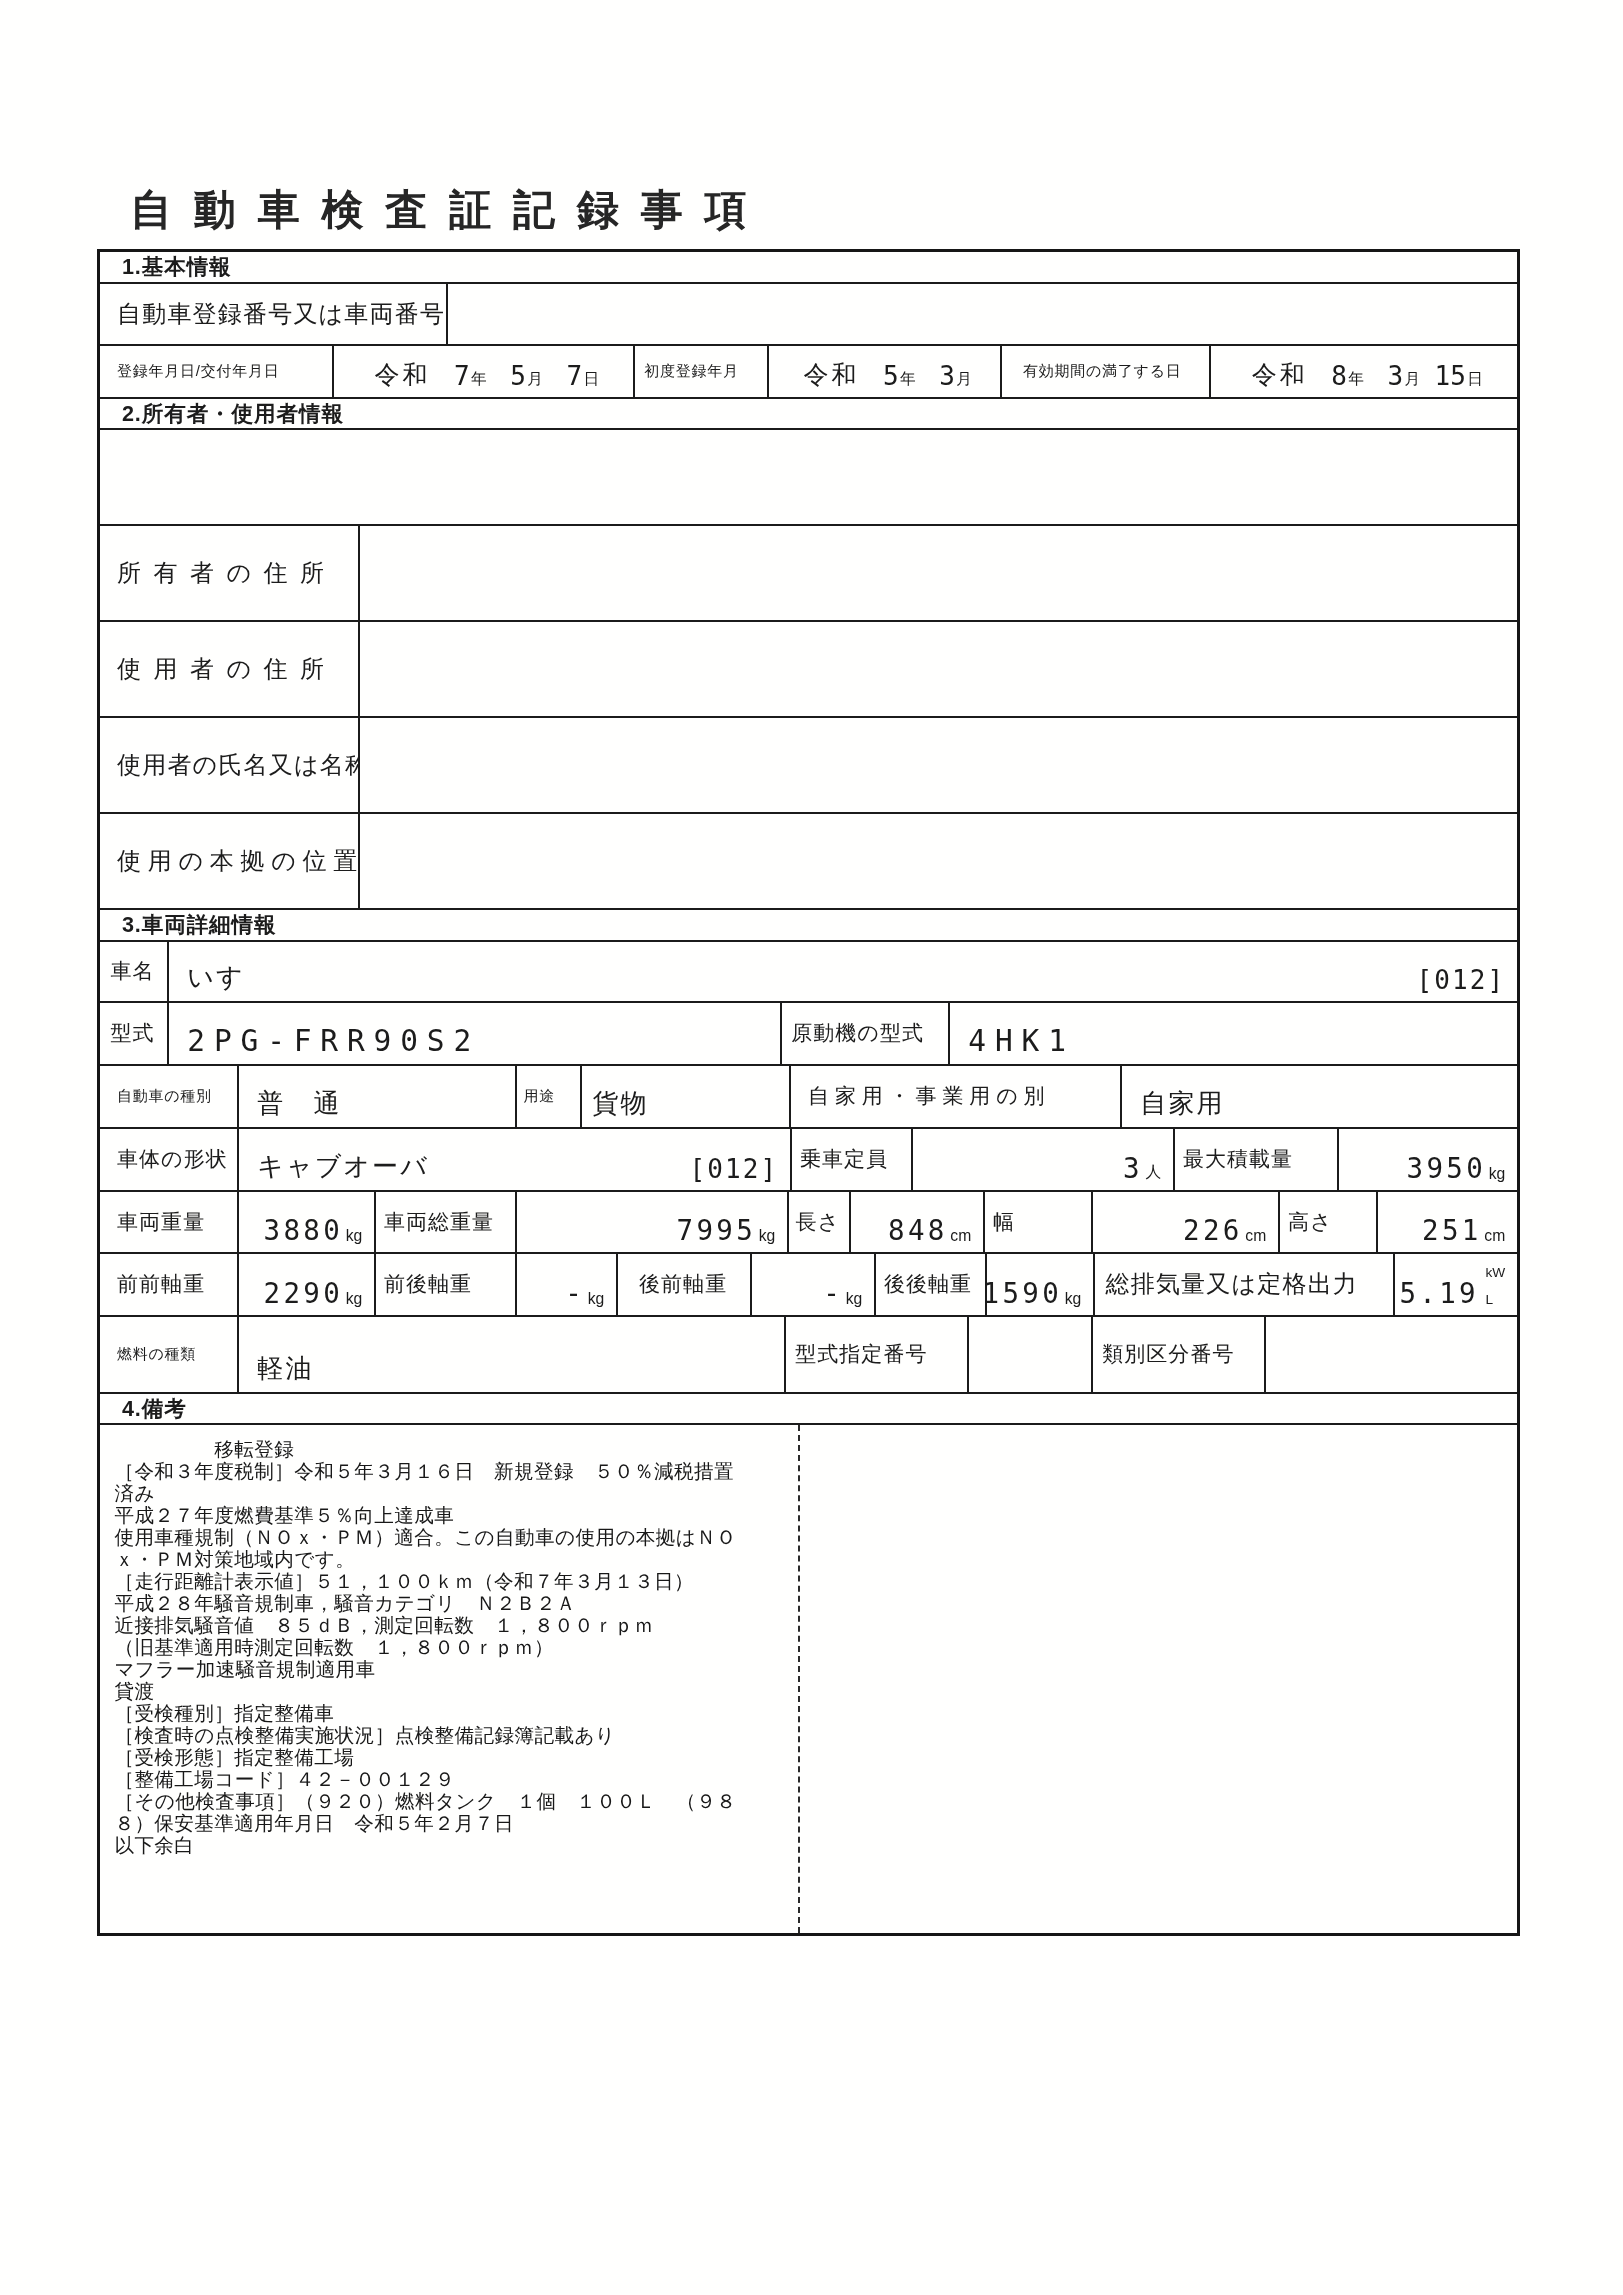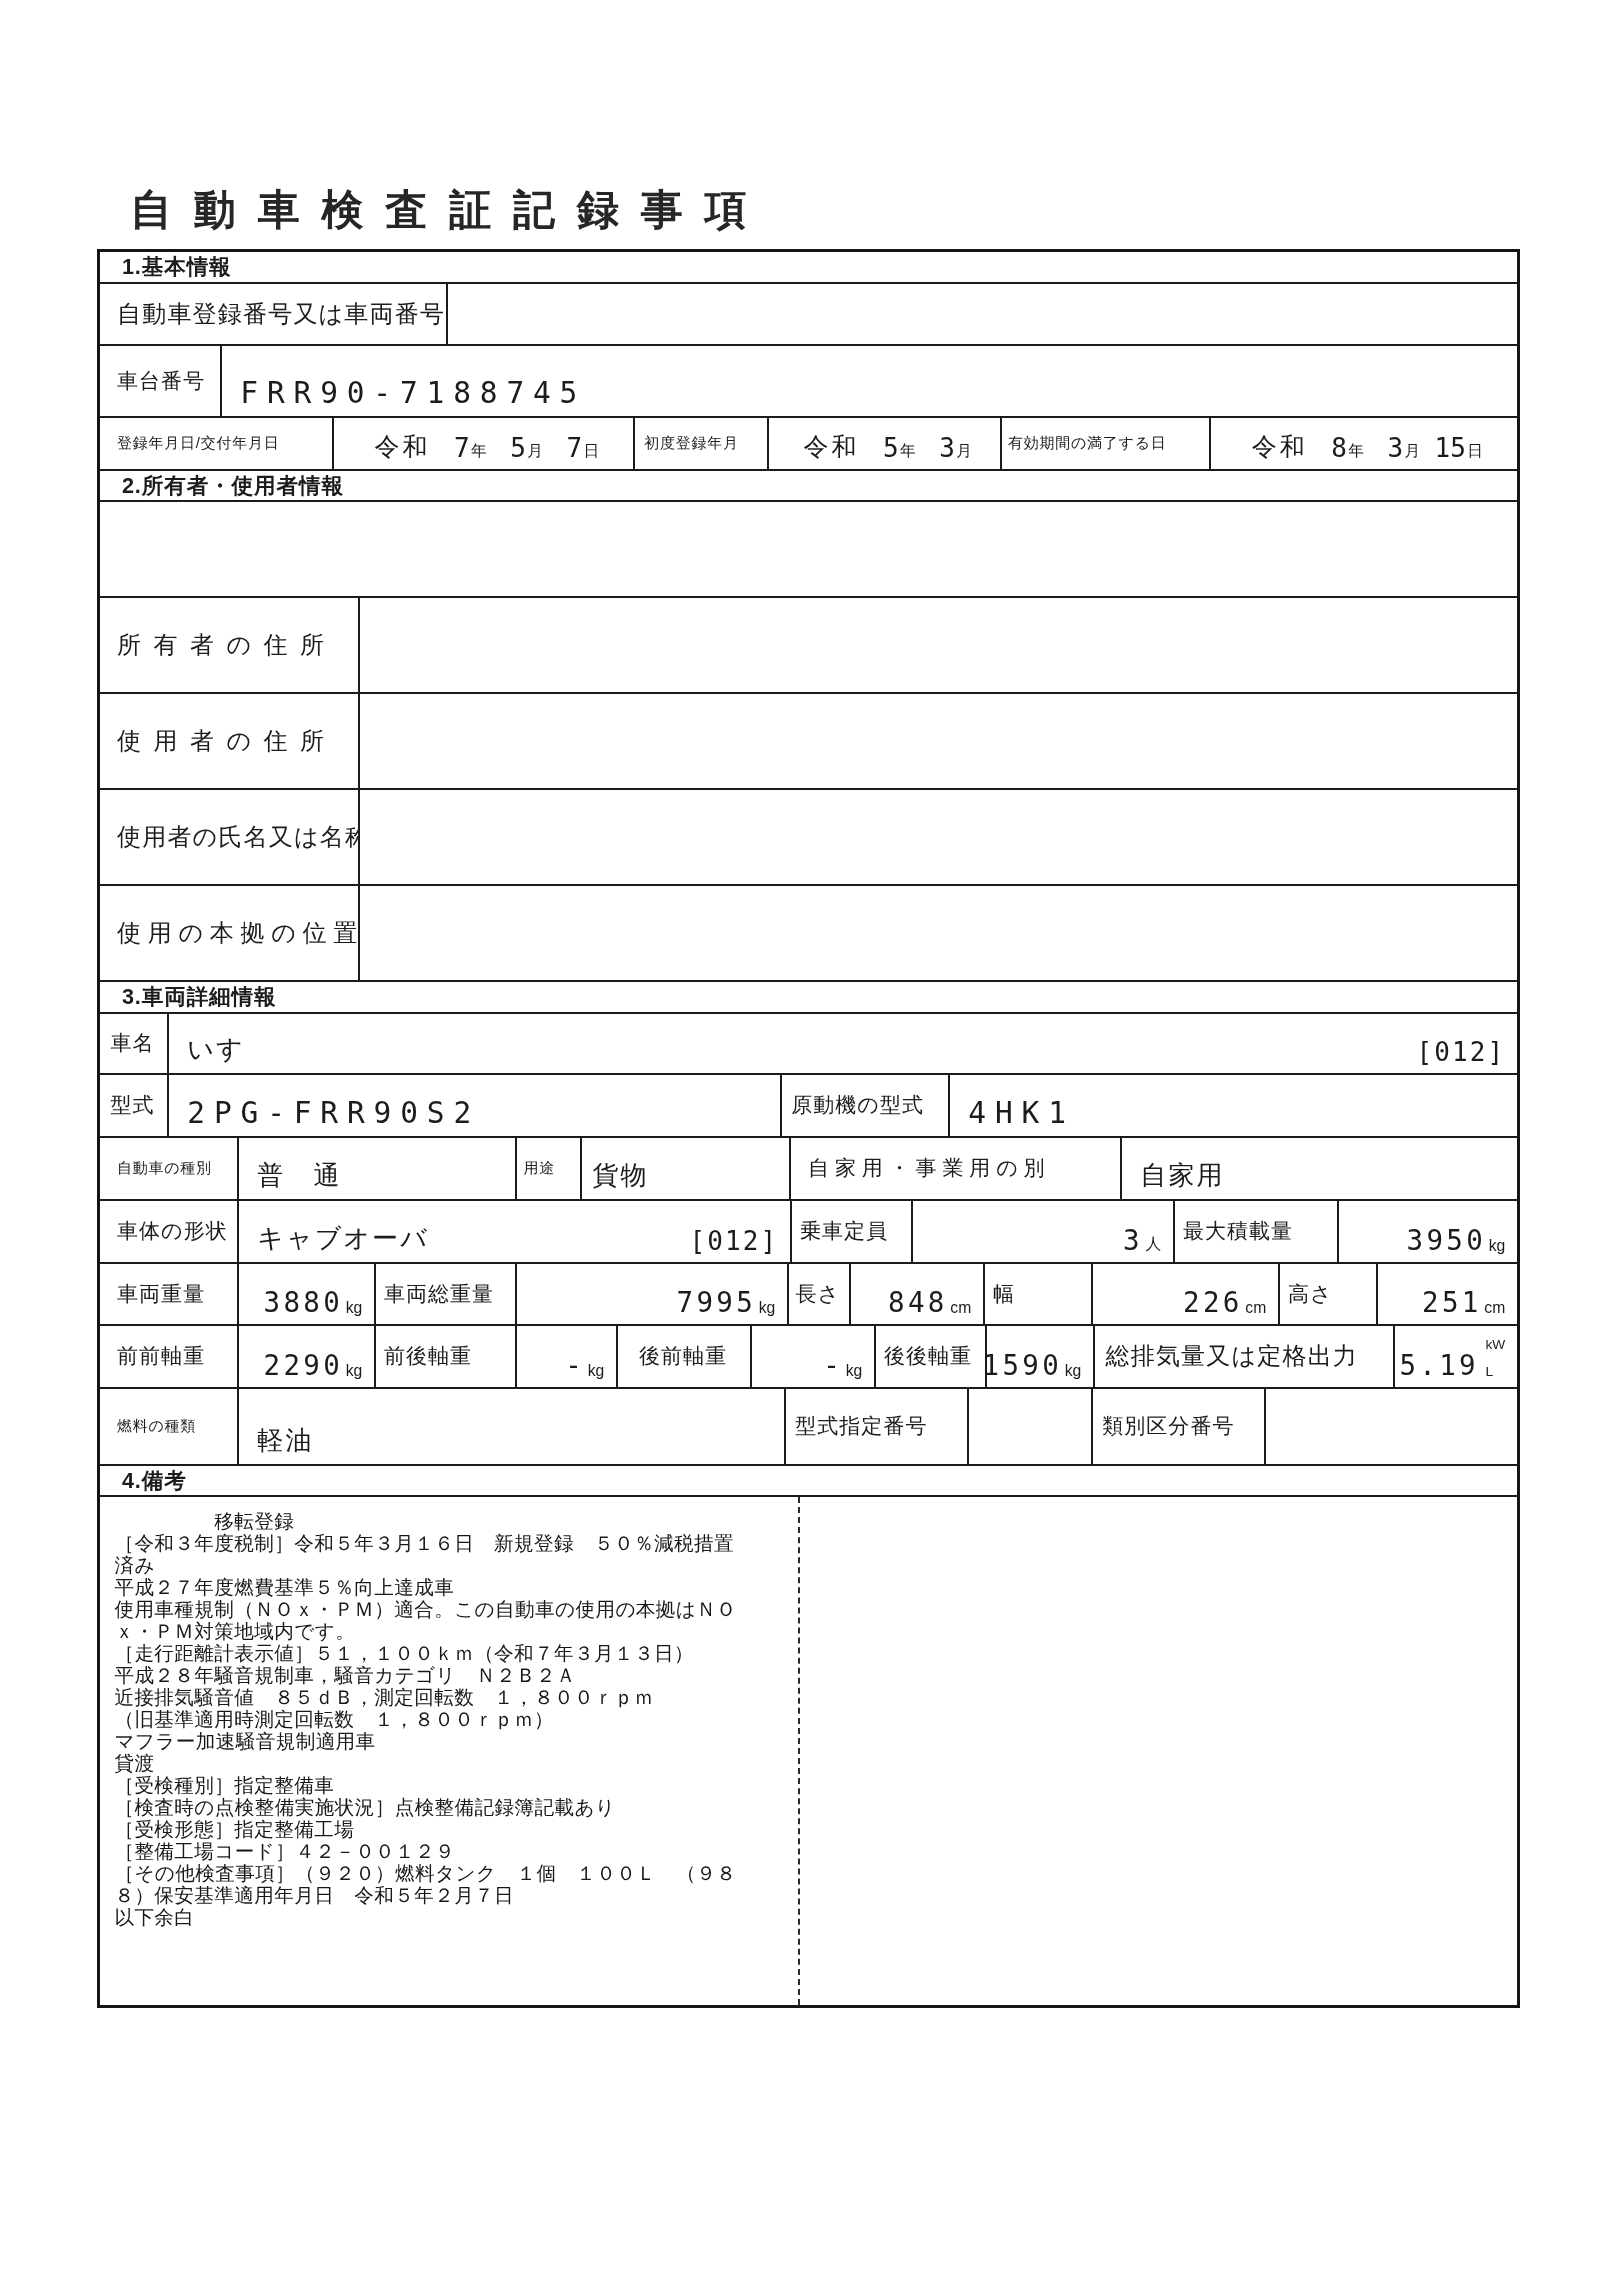--- a/index.html
+++ b/index.html
@@ -75,45 +75,41 @@
 
   <div class="table">
 
     <div class="sechead">1.基本情報</div>
 
     <div class="row" style="height:62px">
       <div class="cell lbl lbl-lg" style="flex:0 0 348px">自動車登録番号又は車両番号</div>
       <div class="cell val val-left grow mono"></div>
     </div>
 
-    <div class="row" style="height:72px">
-      <div class="cell lbl" style="flex:0 0 122px">車台番号</div>
-      <div class="cell val val-left grow mono">FRR90-7188745</div>
-    </div>
 
     <div class="row" style="height:53px">
       <div class="cell lbl lbl-sm" style="flex:0 0 234px">登録年月日/交付年月日</div>
       <div class="cell val val-center date" style="flex:0 0 301px">
         <span class="era">令和</span>
         <span class="dnum">7</span>
           <span class="u">年</span>
         <span class="dnum">5</span>
           <span class="u">月</span>
         <span class="dnum">7</span>
           <span class="u">日</span>
       </div>
       <div class="cell lbl lbl-sm" style="flex:0 0 134px;padding-left:9.2px">初度登録年月</div>
       <div class="cell val val-center date" style="flex:0 0 233px">
         <span class="era">令和</span>
         <span class="dnum">5</span>
           <span class="u">年</span>
         <span class="dnum">3</span>
           <span class="u">月</span>
       </div>
-      <div class="cell lbl lbl-sm" style="flex:0 0 209px;padding-left:6px">有効期間の満了する日</div>
+      <div class="cell lbl lbl-sm" style="flex:0 0 209px;padding-left:21px">有効期間の満了する日</div>
       <div class="cell val val-center date grow">
         <span class="era">令和</span>
         <span class="dnum">8</span>
           <span class="u">年</span>
         <span class="dnum">3</span>
           <span class="u">月</span>
         <span class="dnum" style="margin-left:14.4px">15</span>
           <span class="u">日</span>
       </div>
     </div>

